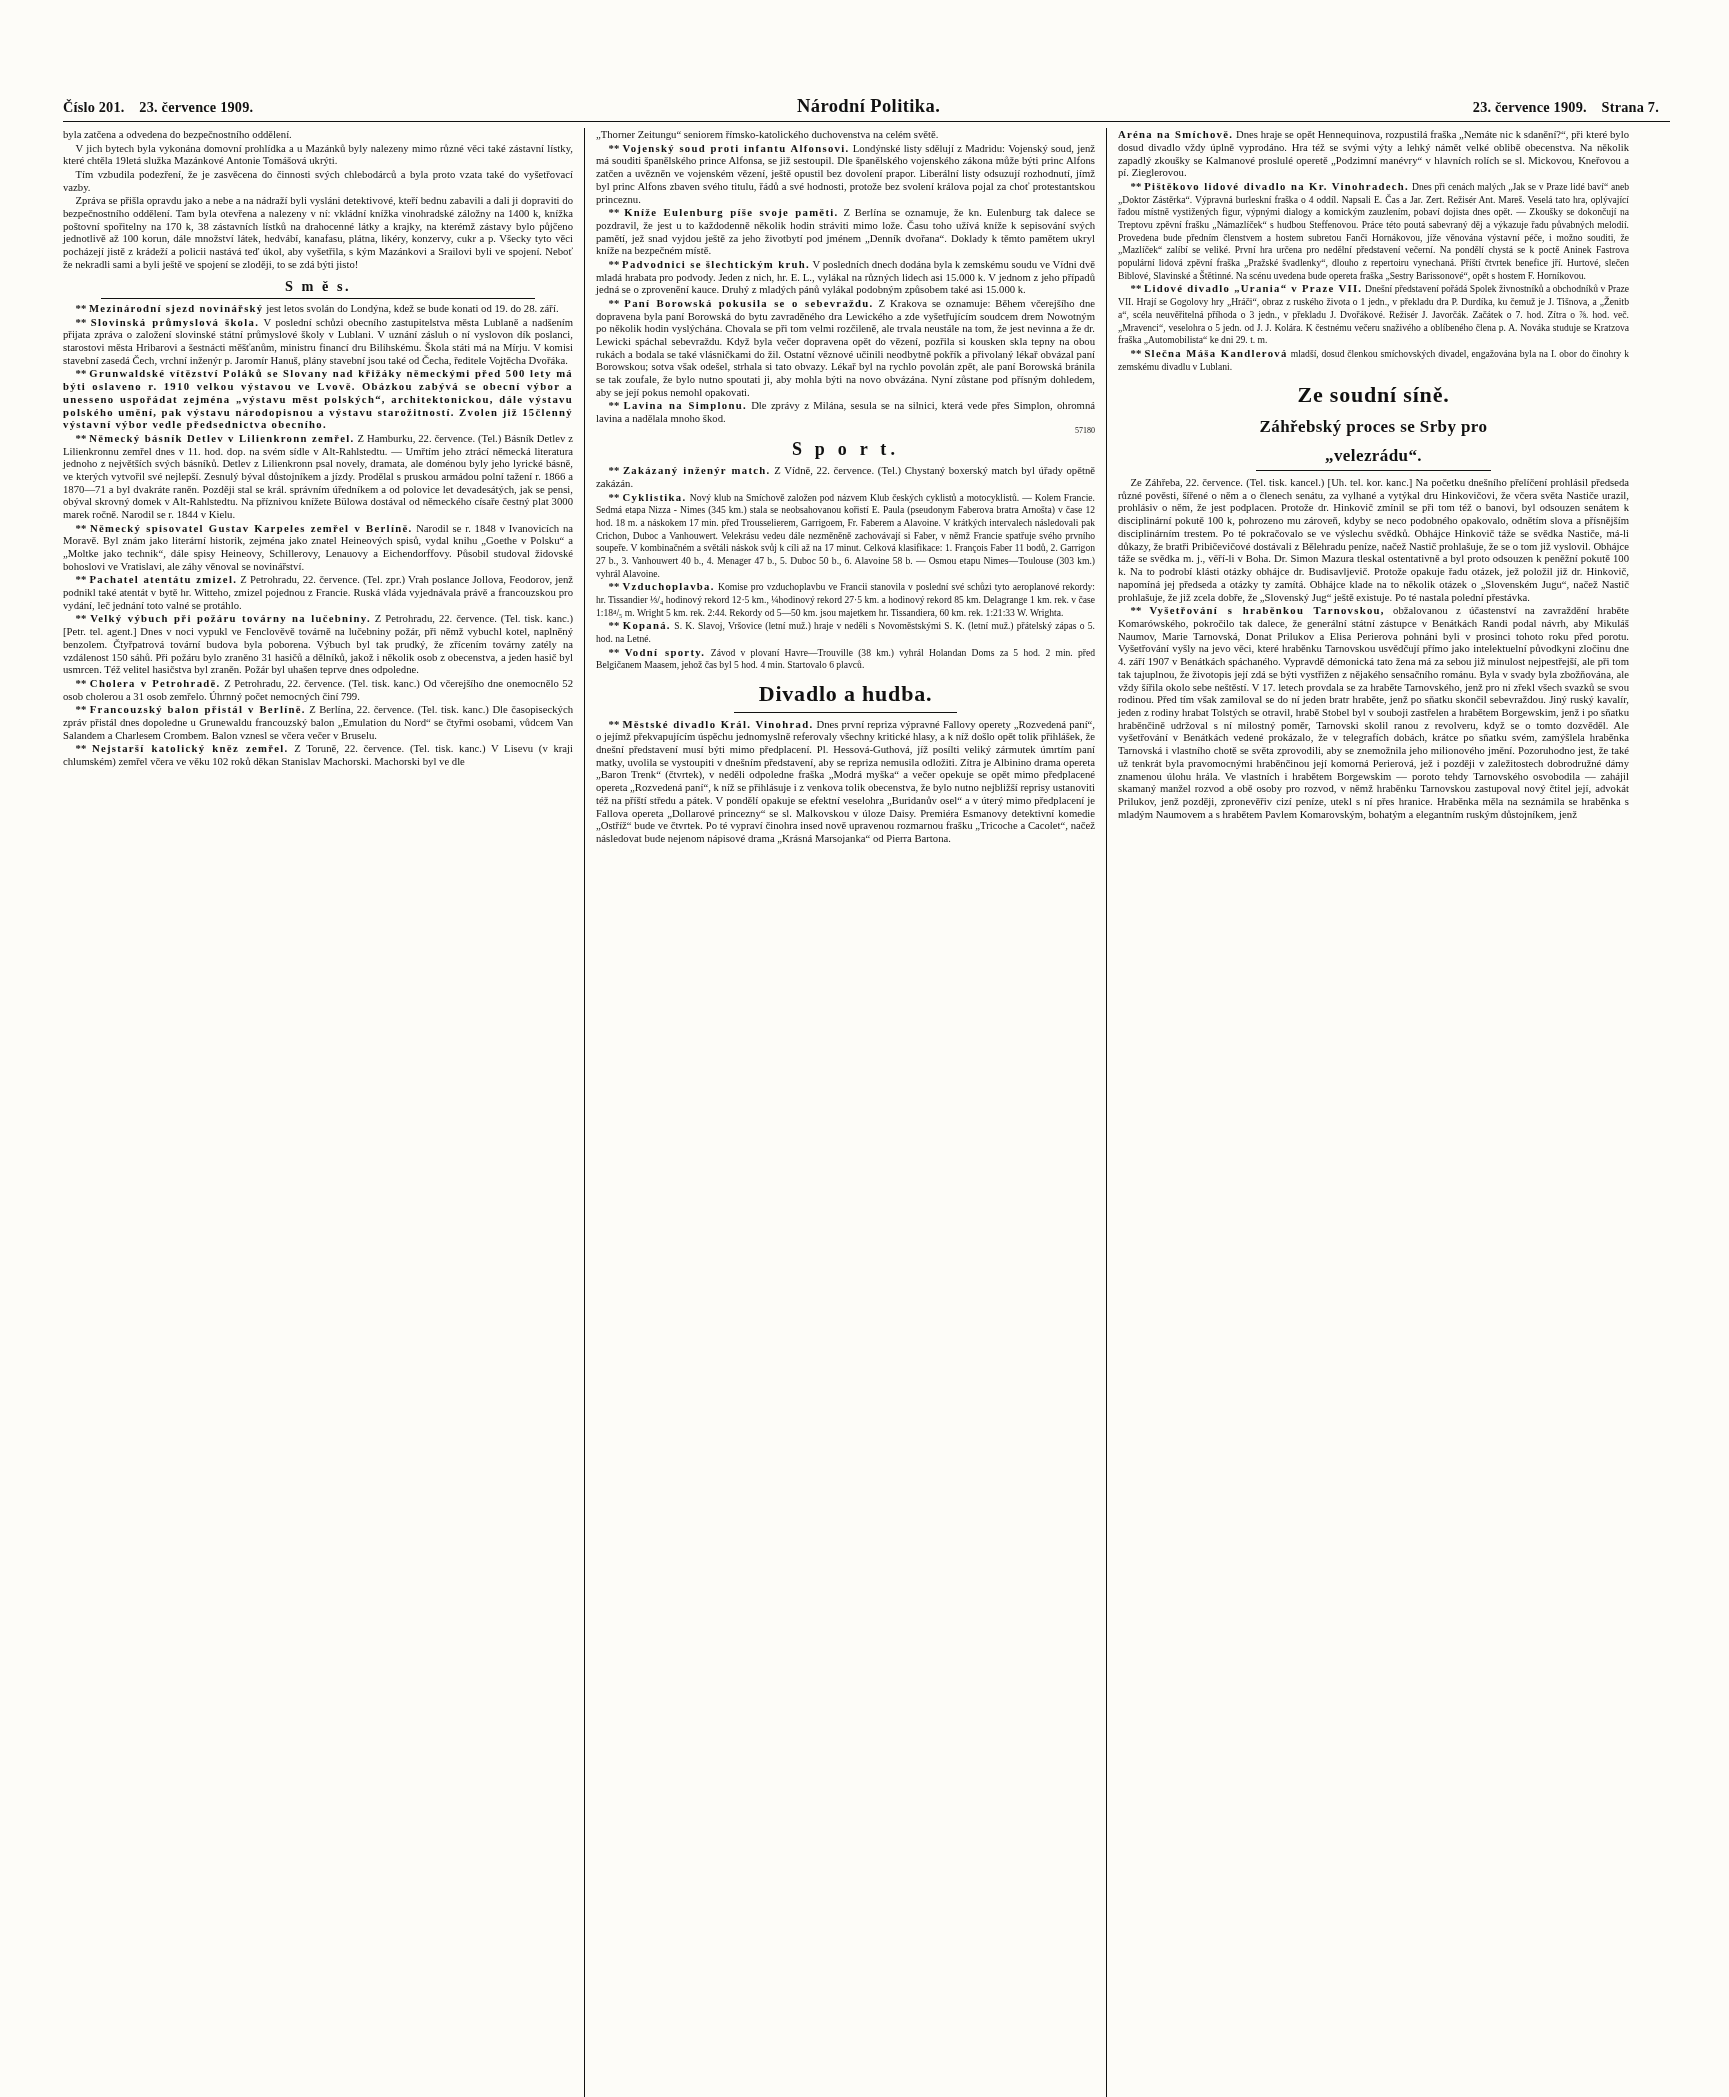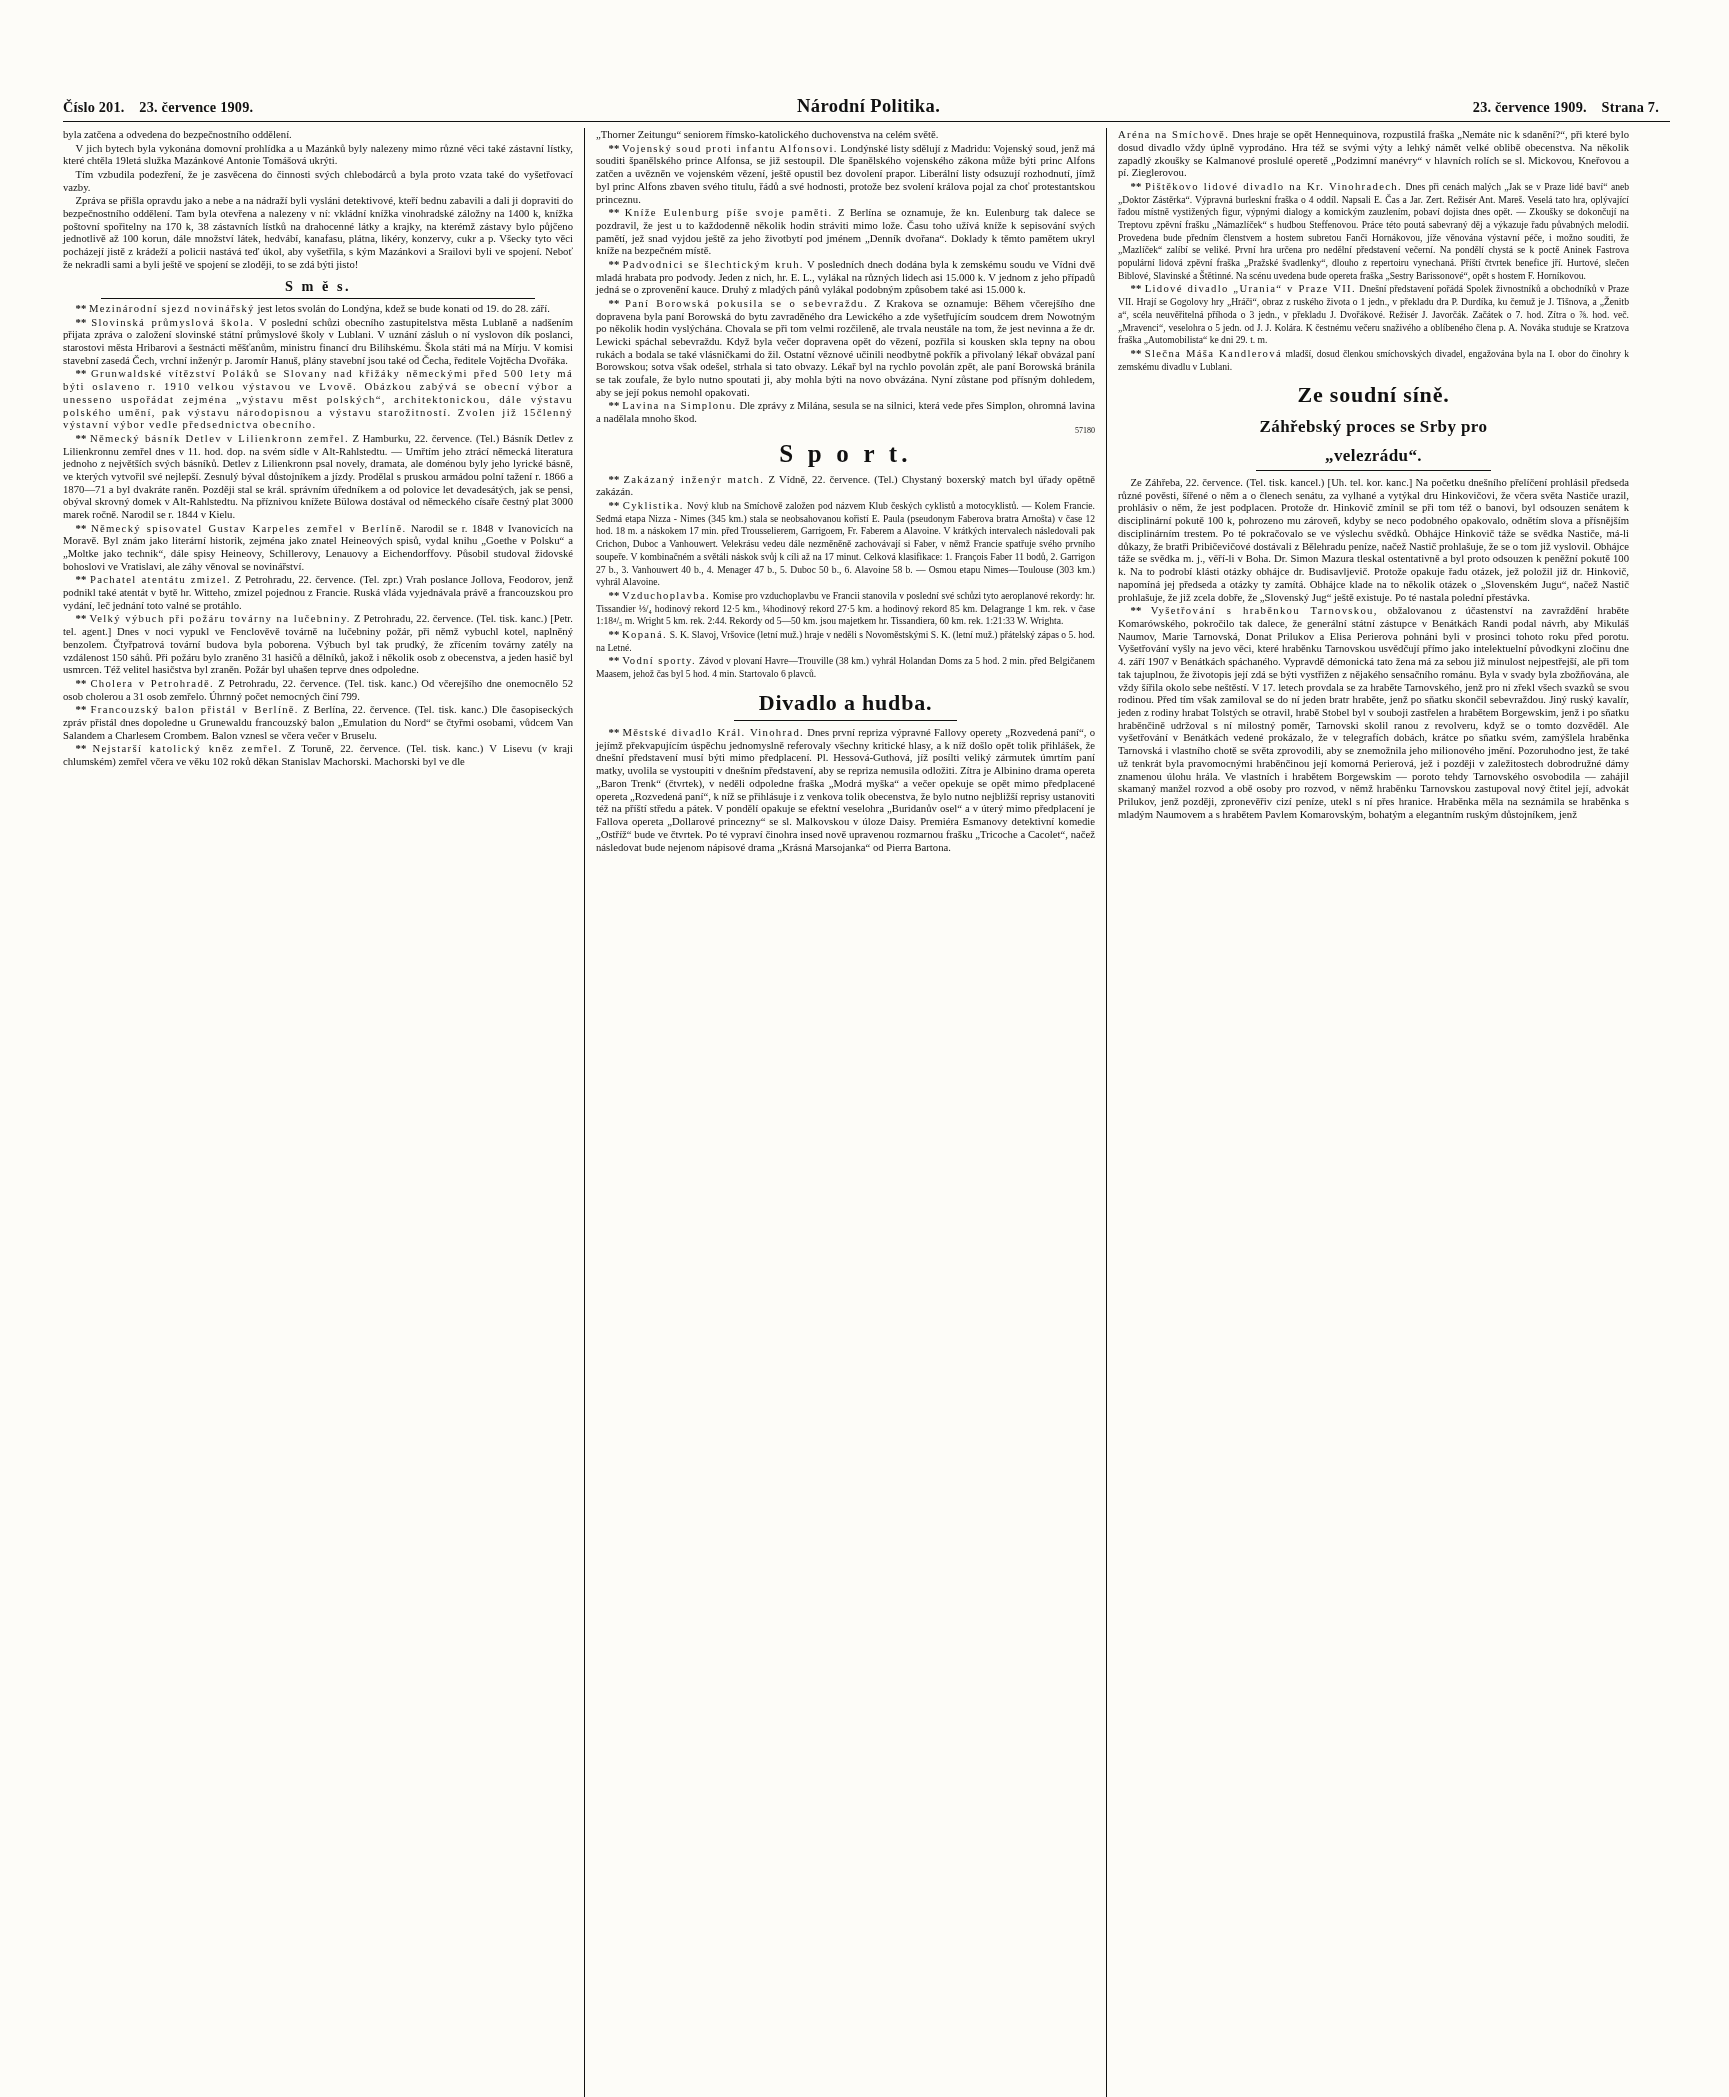--- a/index.html
+++ b/index.html
@@ -71,21 +71,21 @@
   .col.c3 { padding-right: 0; }
   p {
     margin: 0 0 0.8px 0;
     text-indent: 12.6px;
   }
   p.noind { text-indent: 0; }
   .lead {
     font-weight: bold;
   }
   .star { font-weight: bold; }
-  .sp { letter-spacing: 1.3px; font-weight: normal; }
+  .sp { letter-spacing: 1.3px; font-weight: bold; }
   
   .sect-head {
     text-align: center;
     font-weight: bold;
     margin: 7.6px 0 2.5px 0;
     letter-spacing: 2.5px;
     font-size: 14.3px;
   }
   .rule-thin {
     border: 0;
@@ -129,21 +129,21 @@
   .ad-meta {
     font-size: 8.8px;
     line-height: 1.15;
     text-align: right;
     padding-bottom: 2.5px;
   }
   .ad-num { text-align: right; font-size: 8px; }
   .sport-head {
     text-align: center;
     font-weight: bold;
-    font-size: 25px;
+    font-size: 18px;
     letter-spacing: 4.2px;
     margin: 4.2px 0 3.4px 0;
   }
   .tiny { font-size: 9.6px; line-height: 1.16; }
 </style>
 </head>
 <body>
 
 <div class="page">
   <div class="sheet">

